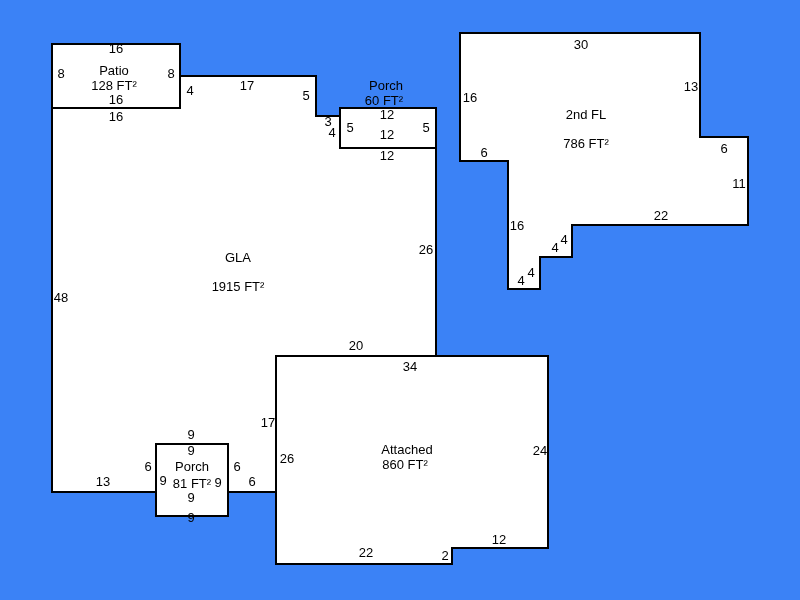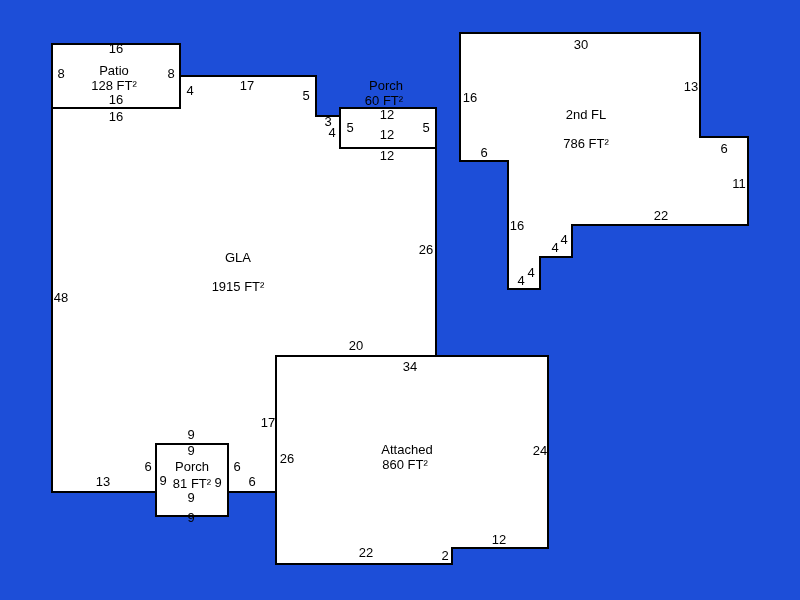--- a/index.html
+++ b/index.html
@@ -4,21 +4,21 @@
 <style>
   html, body {
     margin: 0;
     padding: 0;
     background: #ffffff;
   }
   .sketch-page {
     position: relative;
     width: 800px;
     height: 600px;
-    background: #1d4ed8;
+    background: #3b82f6;
     overflow: hidden;
   }
   svg text {
     font-family: "Liberation Sans", sans-serif;
     font-size: 13px;
     fill: #000000;
   }
   svg text.title-label {
     font-size: 13px;
   }

